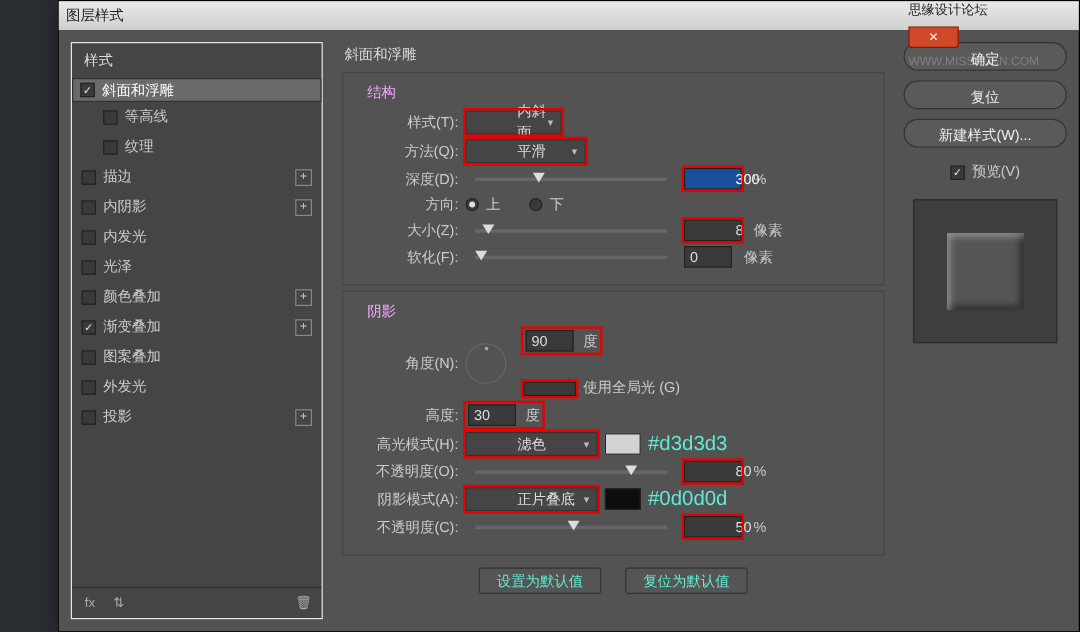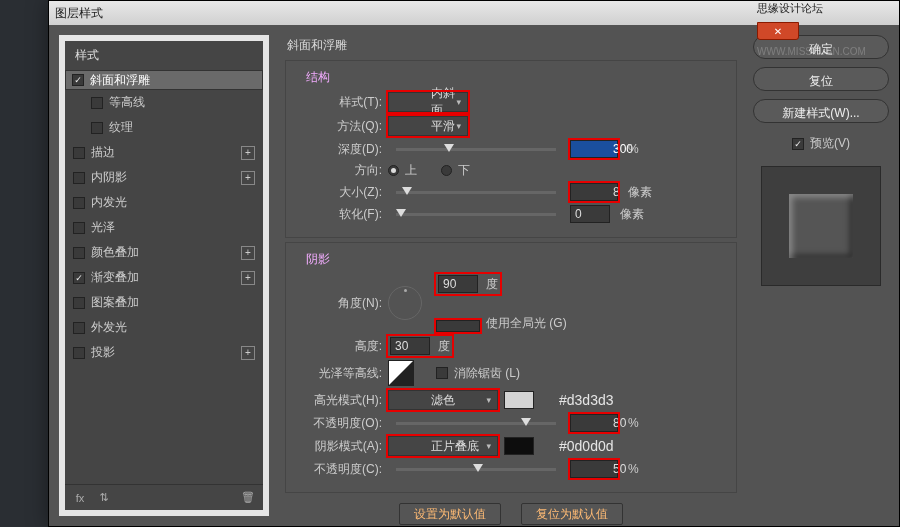--- a/index.html
+++ b/index.html
@@ -3,21 +3,21 @@
 <meta charset="utf-8">
 <style>
 * { box-sizing: border-box; margin: 0; padding: 0; font-family: "Microsoft YaHei", Arial, sans-serif; }
 body { background: #2a2e33; width: 900px; height: 527px; overflow: hidden; position: relative; }
 .window { position: absolute; left: 48px; top: 0; width: 852px; height: 527px; background: #535353; border: 1px solid #000; box-shadow: 0 0 20px rgba(0,0,0,0.4); }
 .titlebar { height: 24px; background: linear-gradient(#e8e8e8,#d0d0d0); display: flex; align-items: center; padding: 0 6px; font-size: 12px; color: #222; position: relative; }
 .titlebar .right { position: absolute; right: 6px; top: 0; display: flex; align-items: flex-start; gap: 6px; font-size: 11px; color: #222; }
 .close-btn { width: 42px; height: 18px; background: #d04828; border: 1px solid #8a1a00; border-radius: 0 0 3px 3px; display: flex; align-items: center; justify-content: center; color: #fff; font-size: 10px; }
 .watermark { color: rgba(255,255,255,0.22); font-size: 10px; }
 .body { display: flex; height: calc(100% - 24px); padding: 10px; gap: 12px; color: #ccc; font-size: 12px; }
-.left { width: 210px; background: #454545; border: 6px solid #e5e5e5; display: flex; flex-direction: column; }
+.left { width: 210px; background: #454545; border: 1px solid #e5e5e5; display: flex; flex-direction: column; }
 .left-list { flex: 1; overflow: hidden; }
 .hdr { padding: 6px 10px; font-size: 12px; color: #ddd; }
 .row { display: flex; align-items: center; padding: 4px 8px; gap: 6px; position: relative; }
 .row.sel { background: #6a6a6a; color: #fff; }
 .chk { width: 12px; height: 12px; border: 1px solid #222; background: #3a3a3a; display: flex; align-items: center; justify-content: center; font-size: 9px; color: #eee; }
 .chk.on::after { content: "✓"; }
 .sub { padding-left: 26px; }
 .plus { position: absolute; right: 8px; width: 14px; height: 14px; border: 1px solid #888; display: flex; align-items: center; justify-content: center; font-size: 10px; color: #ccc; }
 .left-footer { height: 26px; border-top: 1px solid #333; display: flex; align-items: center; padding: 0 8px; gap: 10px; margin-top: 22px; }
 .ic { width: 14px; height: 14px; display: flex; align-items: center; justify-content: center; color: #aaa; font-size: 11px; }
@@ -32,25 +32,25 @@
 .num { width: 40px; height: 18px; background: #3a3a3a; border: 1px solid #222; color: #ddd; padding: 0 4px; display: flex; align-items: center; text-align: center; }
 .num.hi { background: #1a4f9e; color: #fff; }
 .unit { color: #ccc; margin-left: 4px; }
 .slider { flex: 1; max-width: 160px; height: 3px; background: #666; position: relative; margin: 0 8px; }
 .slider .knob { position: absolute; top: -4px; width: 0; height: 0; border-left: 5px solid transparent; border-right: 5px solid transparent; border-top: 8px solid #ddd; }
 .radio { width: 11px; height: 11px; border: 1px solid #222; border-radius: 50%; background: #3a3a3a; display: inline-flex; align-items: center; justify-content: center; }
 .radio.on::after { content: ""; width: 5px; height: 5px; background: #ddd; border-radius: 50%; }
 .redbox { outline: 2px solid #e60000; outline-offset: 0; padding-left: 42px; }
 .swatch { width: 30px; height: 18px; border: 1px solid #222; }
 .gloss { width: 26px; height: 26px; background: linear-gradient(135deg,#fff 0%,#fff 48%,#222 52%,#222 100%); border: 1px solid #222; }
-.hexlabel { color: #e5e5e5; font-size: 14px; margin-left: 19px; }
+.hexlabel { color: #5eead4; font-size: 17px; margin-left: 0; }
 .angle { width: 34px; height: 34px; border: 1px solid #666; border-radius: 50%; position: relative; margin-right: 8px; }
 .angle .dot { position: absolute; width: 3px; height: 3px; background: #aaa; border-radius: 50%; left: 15px; top: 2px; }
 .btnrow { display: flex; gap: 20px; justify-content: center; margin-top: 6px; }
-.pbtn { height: 22px; padding: 0 14px; background: #555; border: 1px solid #333; color: #fdba74; display: flex; align-items: center; border-radius: 2px; }
+.pbtn { height: 22px; padding: 0 14px; background: #555; border: 1px solid #333; color: #5eead4; display: flex; align-items: center; border-radius: 2px; }
 .right { width: 136px; display: flex; flex-direction: column; gap: 8px; align-items: stretch; }
 .rbtn { height: 24px; border: 1px solid #333; border-radius: 12px; background: #5a5a5a; color: #eee; display: flex; align-items: flex-end; justify-content: center; font-size: 12px; }
 .prev { width: 120px; height: 120px; background: #3e3e3e; border: 1px solid #2a2a2a; align-self: center; display: flex; align-items: center; justify-content: center; margin-top: 6px; }
 .bevel { width: 64px; height: 64px; background: #555; box-shadow: inset 3px 3px 6px rgba(255,255,255,0.35), inset -3px -3px 6px rgba(0,0,0,0.5); }
 .prevchk { display: flex; align-items: center; gap: 6px; justify-content: center; margin-top: 4px; }
 </style>
 </head>
 <body>
 
 <div class="window">
@@ -140,21 +140,21 @@
 
         <div class="frow">
           <span class="lab">样式(T):</span>
           <div class="sel redbox" style="width:80px">
             <span>内斜面</span>
               <span class="caret">▾</span>
           </div>
         </div>
         <div class="frow">
           <span class="lab">方法(Q):</span>
-          <div class="sel redbox" style="width:80px">
+          <div class="sel redbox" style="width:100px">
             <span>平滑</span>
               <span class="caret">▾</span>
           </div>
         </div>
         <div class="frow">
           <span class="lab">深度(D):</span>
           <div class="slider">
               <div class="knob" style="left:30%"></div>
             </div>
           <div class="num hi redbox">
@@ -202,43 +202,36 @@
             </div>
           <div style="display:flex;flex-direction:column;gap:21px">
             <div style="display:flex;align-items:center;gap:6px">
               <div class="redbox" style="display:flex;align-items:center;gap:4px;padding:1px 2px">
                 <div class="num">
                     <span>90</span>
                   </div>
                 <span class="unit">度</span>
               </div>
             </div>
-            <div style="display:flex;align-items:flex-end;gap:6px">
+            <div style="display:flex;align-items:center;gap:6px">
               <span class="chk redbox"></span>
               <span>使用全局光 (G)</span>
             </div>
           </div>
         </div>
         <div class="frow">
           <span class="lab">高度:</span>
           <div class="redbox" style="display:flex;align-items:center;gap:4px;padding:1px 2px">
             <div class="num">
                 <span>30</span>
               </div>
             <span class="unit">度</span>
           </div>
         </div>
         <div class="frow">
-          <span class="lab">光泽等高线:</span>
-          <div class="gloss"></div>
-          <span style="width:10px"></span>
-          <span class="chk"></span>
-          <span>消除锯齿 (L)</span>
-        </div>
-        <div class="frow">
           <span class="lab">高光模式(H):</span>
           <div class="sel redbox" style="width:110px">
             <span>滤色</span>
               <span class="caret">▾</span>
           </div>
           <div class="swatch" style="background:#d3d3d3"></div>
           <span class="hexlabel">#d3d3d3</span>
         </div>
         <div class="frow">
           <span class="lab">不透明度(O):</span>

